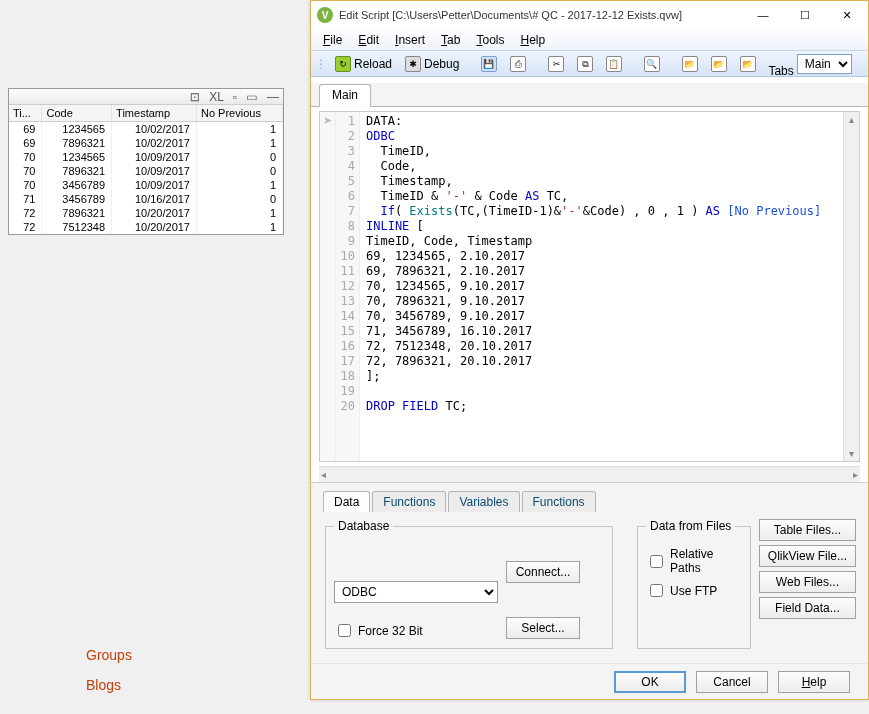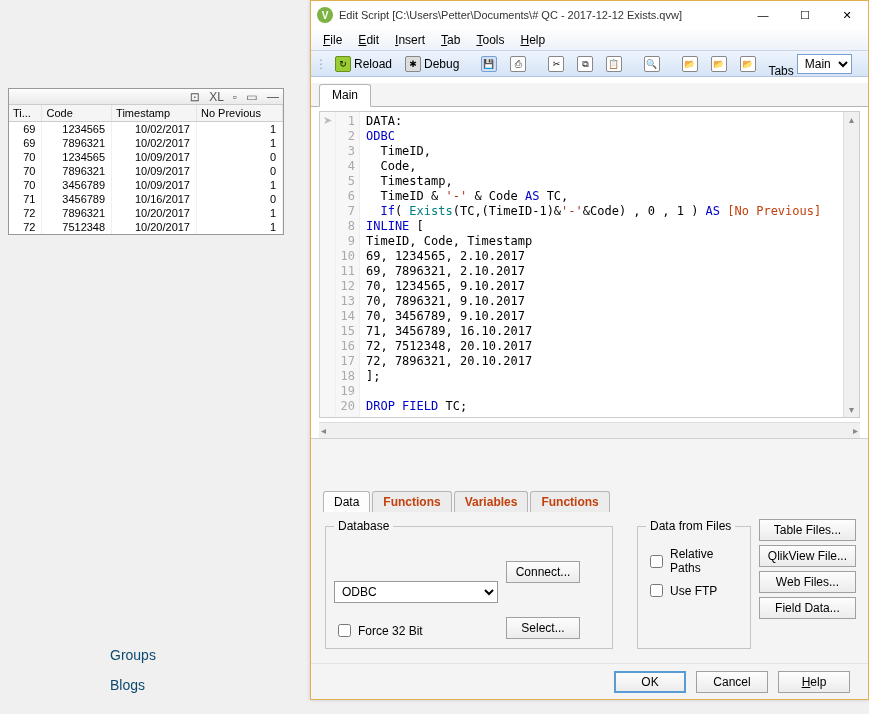--- a/index.html
+++ b/index.html
@@ -10,23 +10,23 @@
     background: #f0f0f0;
     width: 869px;
     height: 714px;
     overflow: hidden;
     position: relative;
   }
   
   .bg-links {
     position: absolute;
     top: 640px;
-    left: 110px;
+    left: 86px;
     font-size: 14px;
-    color: #0c4a6e;
+    color: #c2410c;
     line-height: 30px;
   }
   .bg-links div { display: block; }
   
   .table-widget {
     position: absolute;
     top: 88px;
     left: 8px;
     width: 276px;
     background: #fff;
@@ -198,21 +198,21 @@
     flex: 1;
     padding: 2px 6px;
     font-family: Consolas, monospace;
     font-size: 12px;
     line-height: 15px;
     white-space: pre;
     overflow: auto;
   }
   .kw { color: #0000cc; }
   .str { color: #b03020; }
-  .id { color: #c2410c; }
+  .id { color: #1d4ed8; }
   .func { color: #008080; }
   .scroll-h {
     height: 16px;
     background: #f0f0f0;
     border-top: 1px solid #ddd;
     margin: 0 8px;
     display:flex; justify-content:space-between;align-items:center;
     padding:0 2px;
     color:#888;
     font-size:10px;
@@ -228,23 +228,22 @@
     font-size: 12px;
     margin-bottom: -1px;
   }
   .btab {
     padding: 3px 10px;
     border: 1px solid #b5b5b5;
     border-bottom: none;
     background: #fdfdfd;
     border-radius: 3px 3px 0 0;
     margin-right: 2px;
-    margin-top: 44px;
-  }
-  .btab.inactive { background: #ececec; color:#c2410c;font-weight:bold;}
+  }
+  .btab.inactive { background: #ececec; color:#0c4a6e;}
   .bottom-content {
     border: none;
     background: #f4f4f4;
     padding: 8px 0px 4px;
     display: flex;
     gap: 20px;
   }
   fieldset {
     border: 1px solid #c5c5c5;
     padding: 8px;

